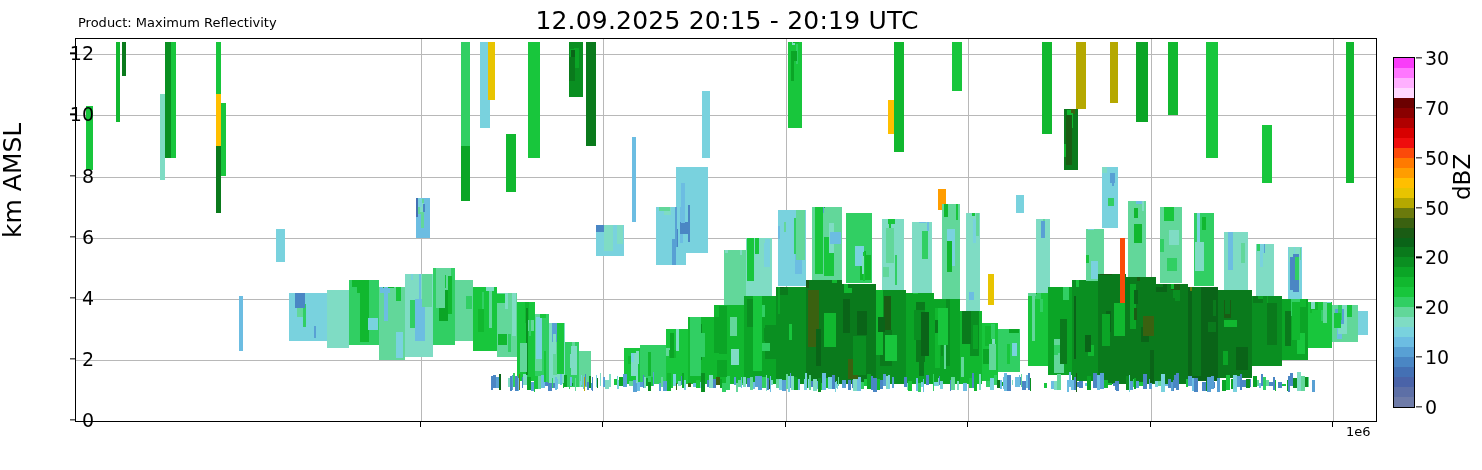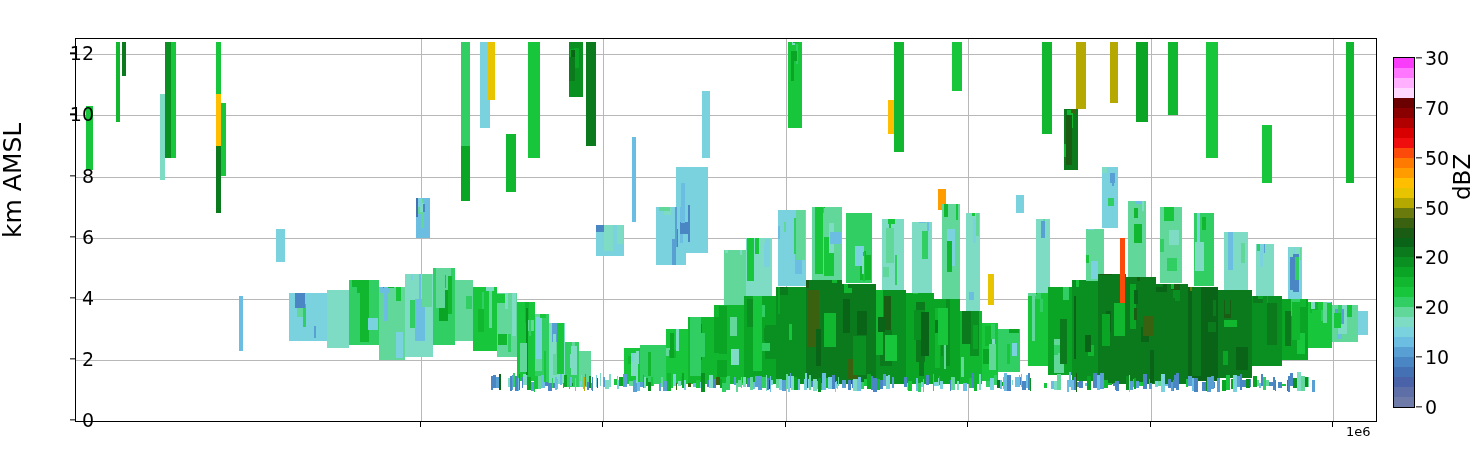--- a/index.html
+++ b/index.html
@@ -46,20 +46,22 @@
   .cblab{position:absolute;left:1425px;font-size:19px;transform:translateY(-50%);
     white-space:nowrap;}
   #cbar-title{position:absolute;left:1449px;top:200px;font-size:23px;white-space:nowrap;
     transform-origin:0 0;transform:rotate(-90deg);}
 </style>
 </head>
 <body>
 
 <div id="root">
 
+  <div id="main-title">12.09.2025 20:15 - 20:19 UTC</div>
+  <div id="product-label">Product: Maximum Reflectivity</div>
 
   <div id="ylabel">km AMSL</div>
   <div id="x-offset">1e6</div>
 
   <div id="plot-frame">
     <div id="grid">
         <div class="gl-h" style="top: 382px;"></div>
         <div class="gl-h" style="top: 320.88px;"></div>
         <div class="gl-h" style="top: 259.76px;"></div>
         <div class="gl-h" style="top: 198.64px;"></div>

